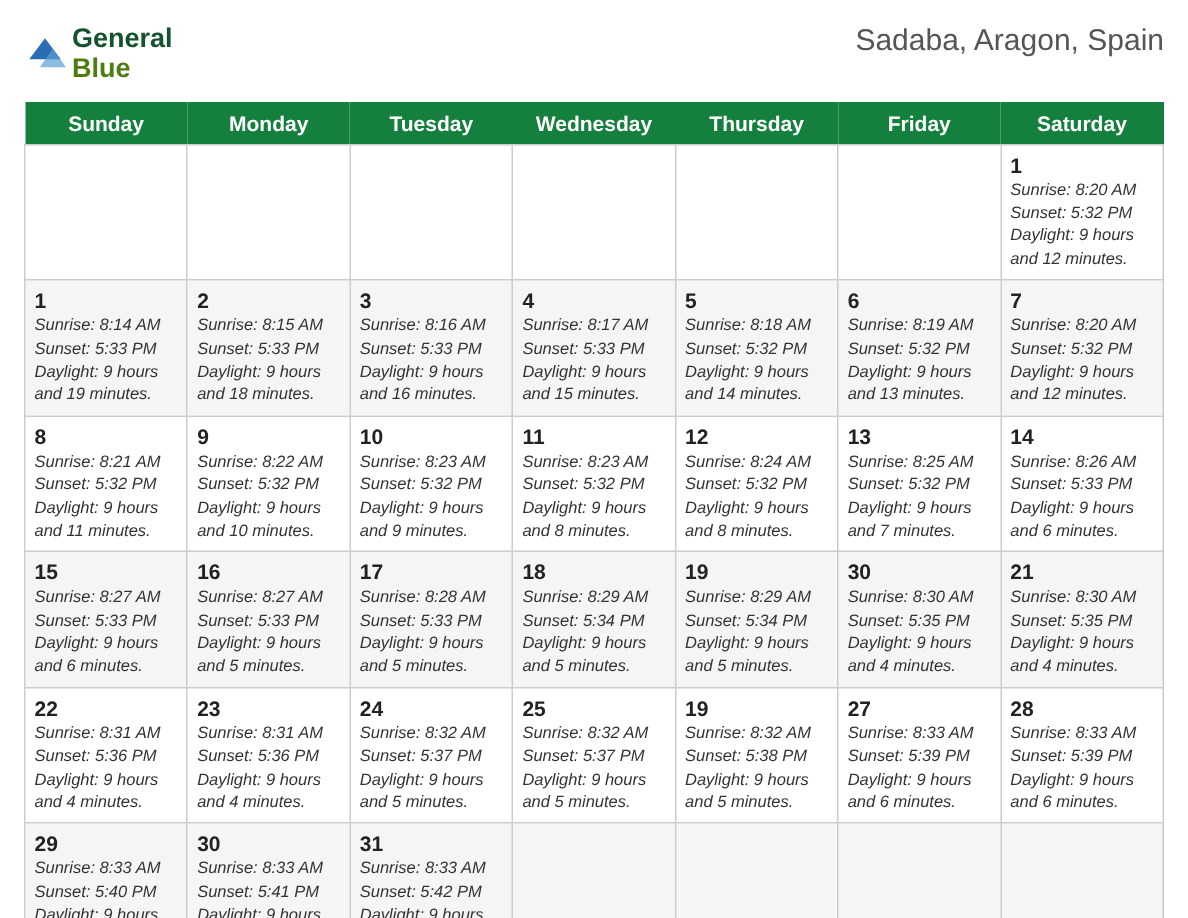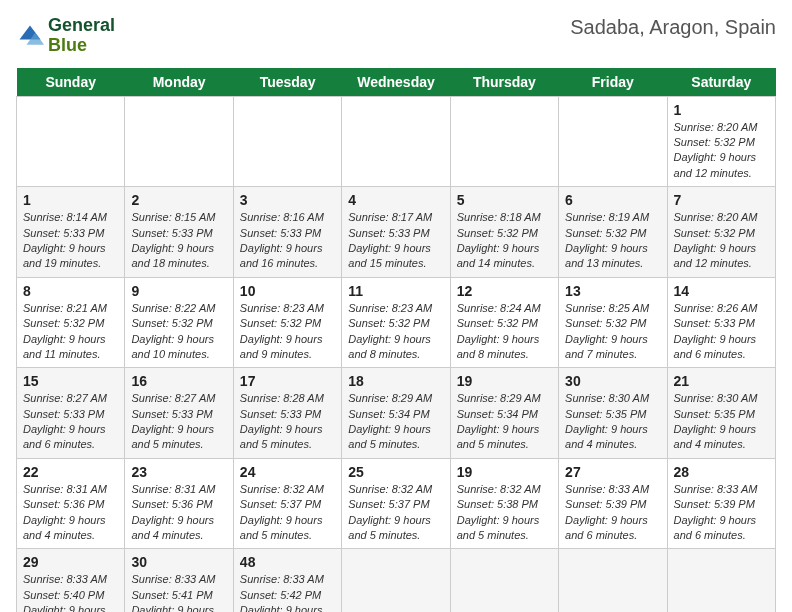--- a/index.html
+++ b/index.html
@@ -256,21 +256,21 @@
       <tr>
         <td>
           <div class="day-num">29</div>
           <div class="day-info">Sunrise: 8:33 AM<br>Sunset: 5:40 PM<br>Daylight: 9 hours and 6 minutes.</div>
         </td>
         <td>
           <div class="day-num">30</div>
           <div class="day-info">Sunrise: 8:33 AM<br>Sunset: 5:41 PM<br>Daylight: 9 hours and 7 minutes.</div>
         </td>
         <td>
-          <div class="day-num">48</div>
+          <div class="day-num">31</div>
           <div class="day-info">Sunrise: 8:33 AM<br>Sunset: 5:42 PM<br>Daylight: 9 hours and 8 minutes.</div>
         </td>
         <td class="empty-cell"></td>
         <td class="empty-cell"></td>
         <td class="empty-cell"></td>
         <td class="empty-cell"></td>
       </tr>
     </tbody>
 </table>
 

